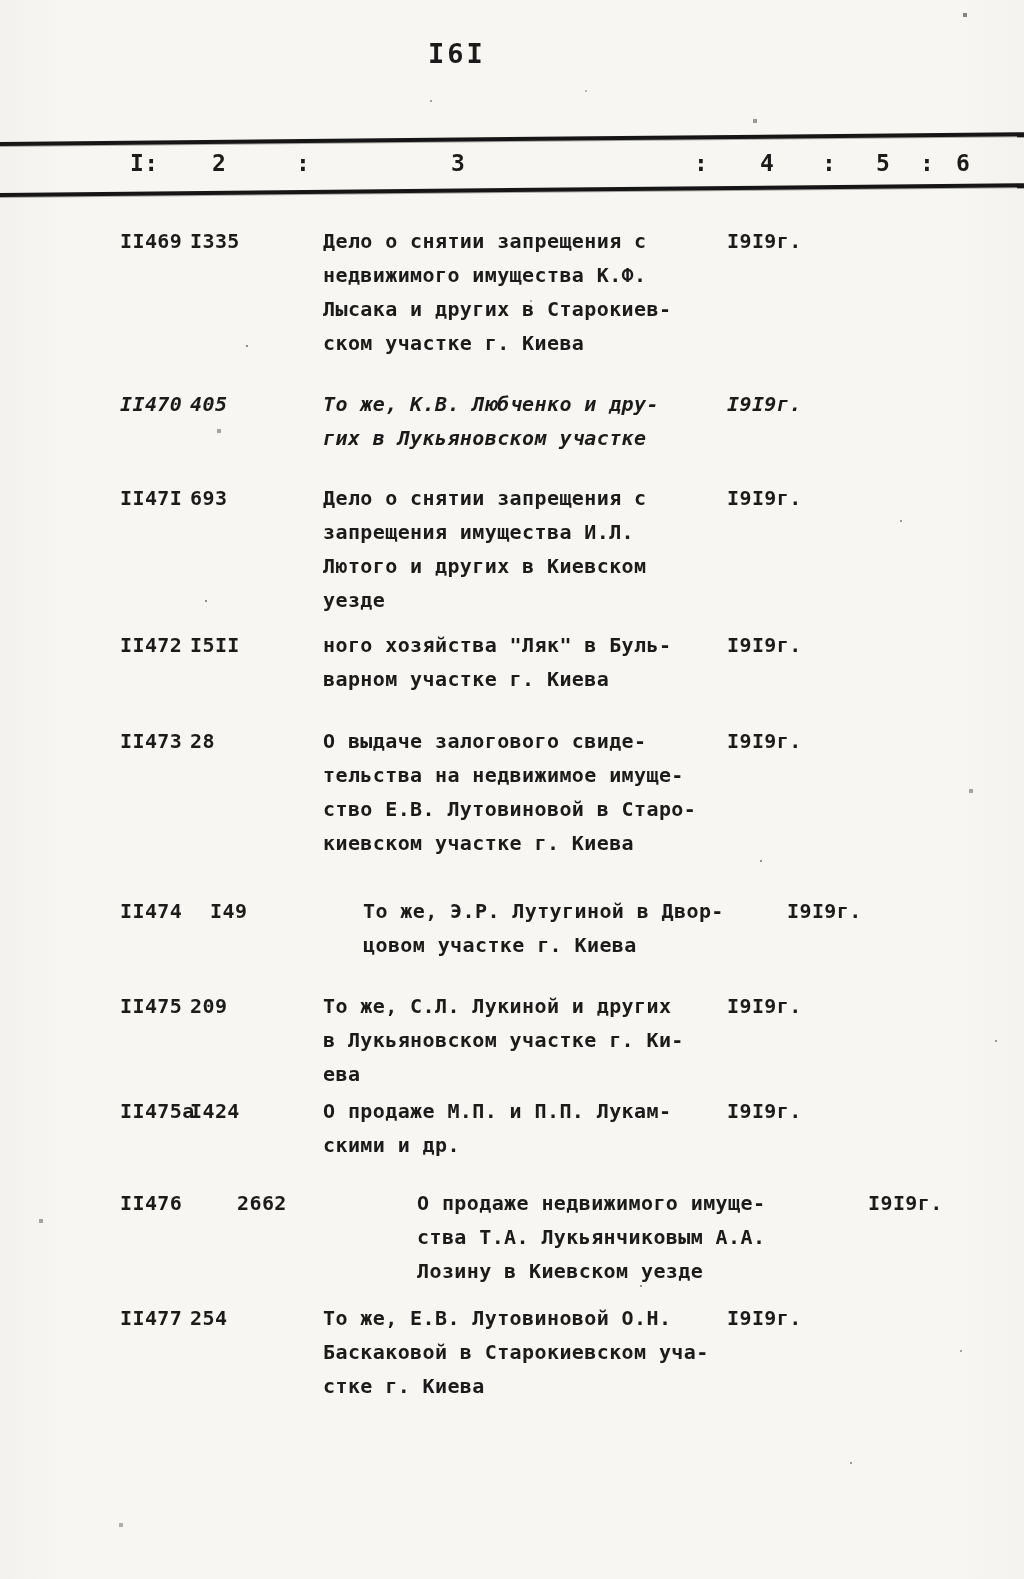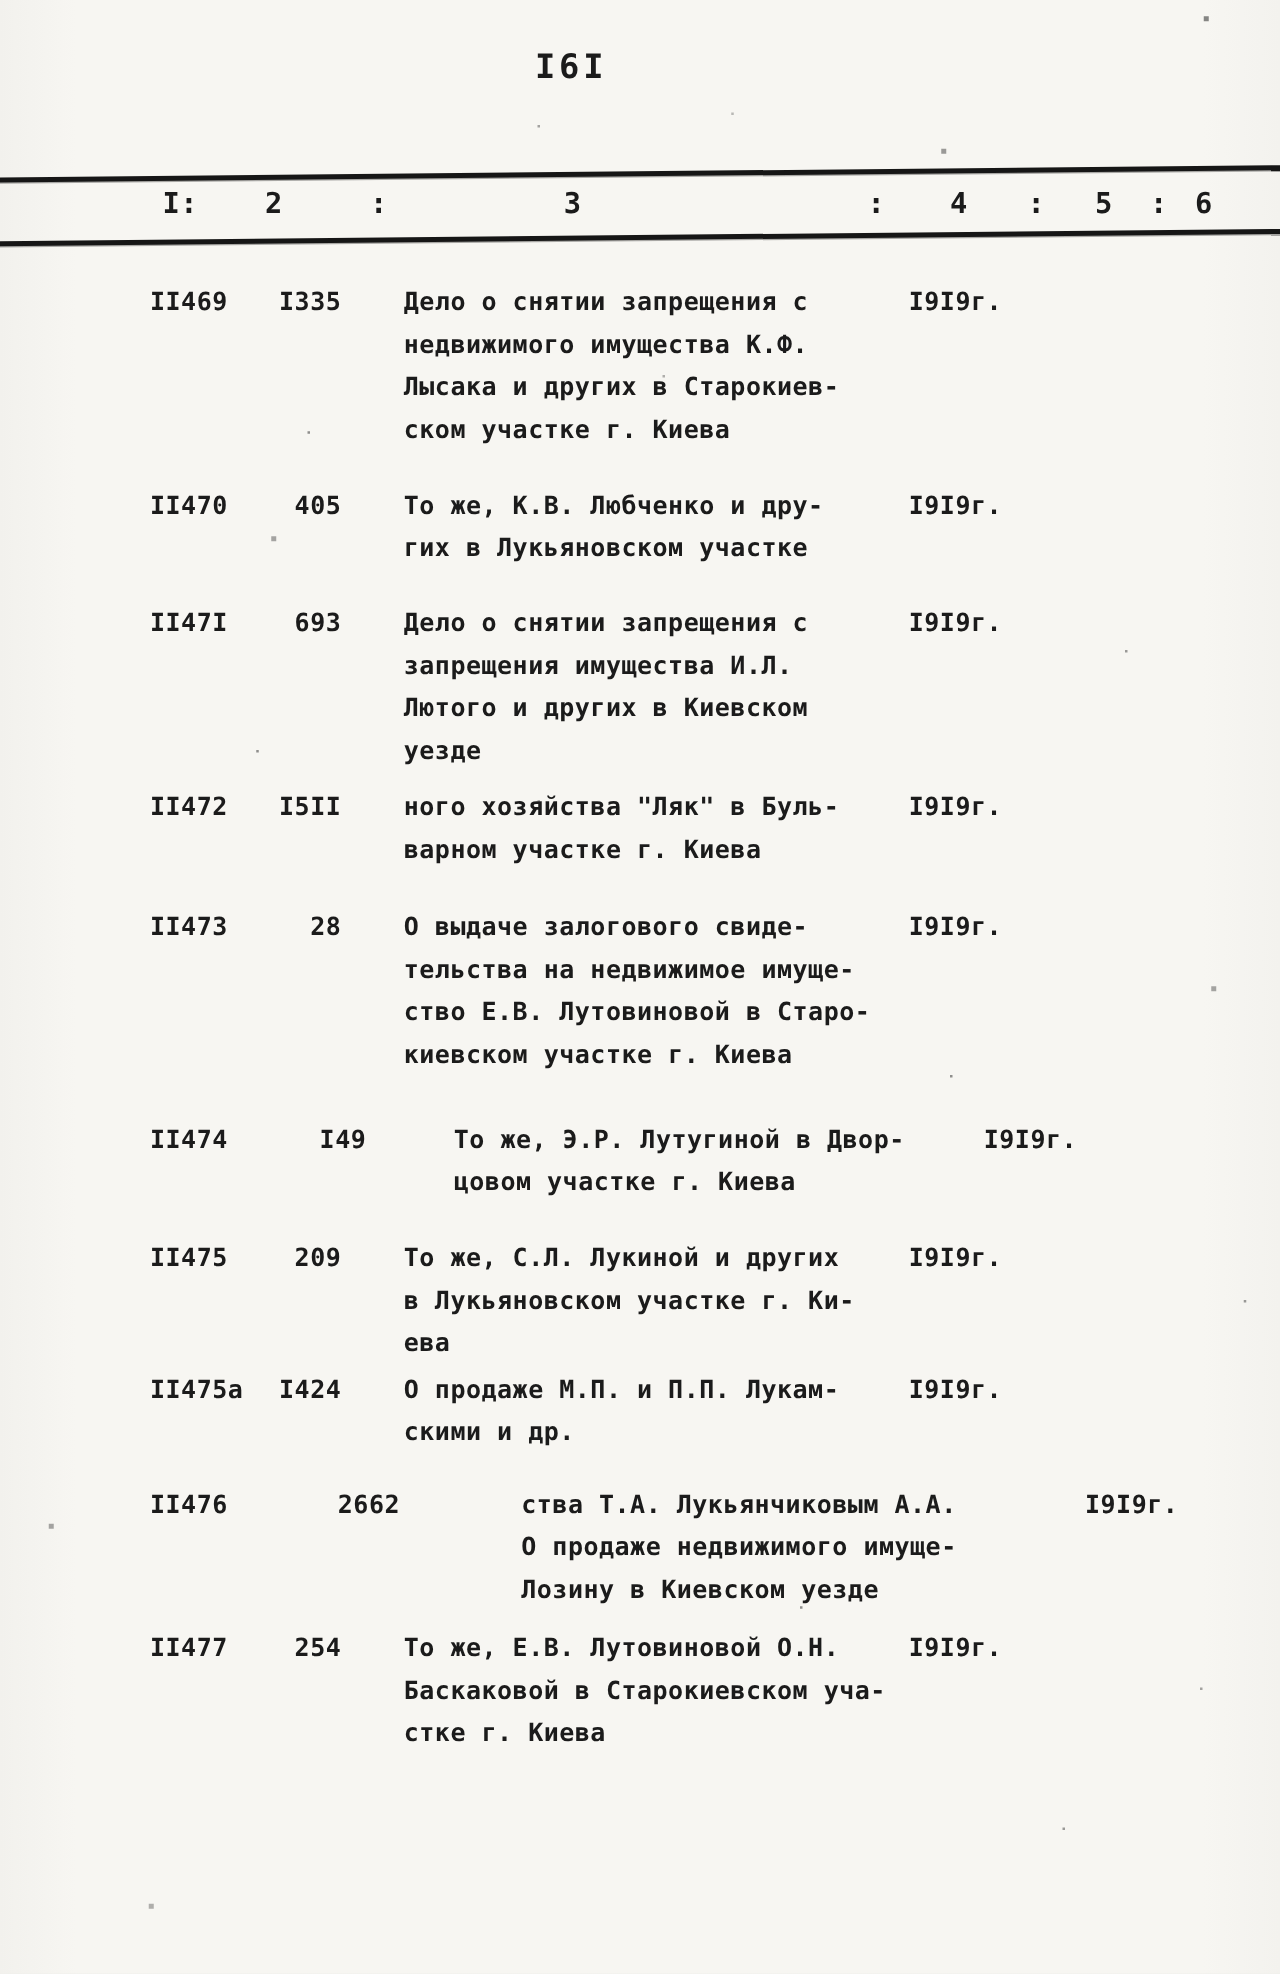--- a/index.html
+++ b/index.html
@@ -62,26 +62,26 @@
 
   .table-body { position: absolute; left: 0; top: 200px; width: 1024px; }
   .entry-row {
     display: grid;
     grid-template-columns: 70px 83px 440px 130px;
     margin-left: 120px;
     font-size: 20px; line-height: 34px;
   }
   .entry-row .cell { white-space: nowrap; }
   .entry-row .no    { text-align: left; }
-  .entry-row .docno { text-align: right; }
+  .entry-row .docno { text-align: left; }
   .entry-row .desc  { padding-left: 50px; box-sizing: border-box; }
   .entry-row .year  { padding-left: 14px; box-sizing: border-box; }
   
   .entry-row:nth-child(1)  { margin-top: 24px; }
-  .entry-row:nth-child(2)  { margin-top: 27px; }
+  .entry-row:nth-child(2)  { margin-top: 27px; font-style: italic; }
   .entry-row:nth-child(3)  { margin-top: 26px; }
   .entry-row:nth-child(4)  { margin-top: 11px; }
   .entry-row:nth-child(5)  { margin-top: 28px; }
   .entry-row:nth-child(6)  { margin-top: 34px; gap: 20px; }
   .entry-row:nth-child(7)  { margin-top: 27px; }
   .entry-row:nth-child(8)  { margin-top: 3px;  }
   .entry-row:nth-child(9)  { margin-top: 24px; gap: 47px; }
   .entry-row:nth-child(10) { margin-top: 13px; }
 </style>
 </head>
@@ -192,22 +192,22 @@
           <div>О продаже М.П. и П.П. Лукам-</div>
           <div>скими и др.</div>
         </div>
     <div class="cell year">I9I9г.</div>
   </div>
 
   <div class="entry-row">
     <div class="cell no">II476</div>
     <div class="cell docno">2662</div>
     <div class="cell desc">
+          <div>О продаже недвижимого имуще-</div>
           <div>ства Т.А. Лукьянчиковым А.А.</div>
-          <div>О продаже недвижимого имуще-</div>
           <div>Лозину в Киевском уезде</div>
         </div>
     <div class="cell year">I9I9г.</div>
   </div>
 
   <div class="entry-row">
     <div class="cell no">II477</div>
     <div class="cell docno">254</div>
     <div class="cell desc">
           <div>То же, Е.В. Лутовиновой О.Н.</div>

